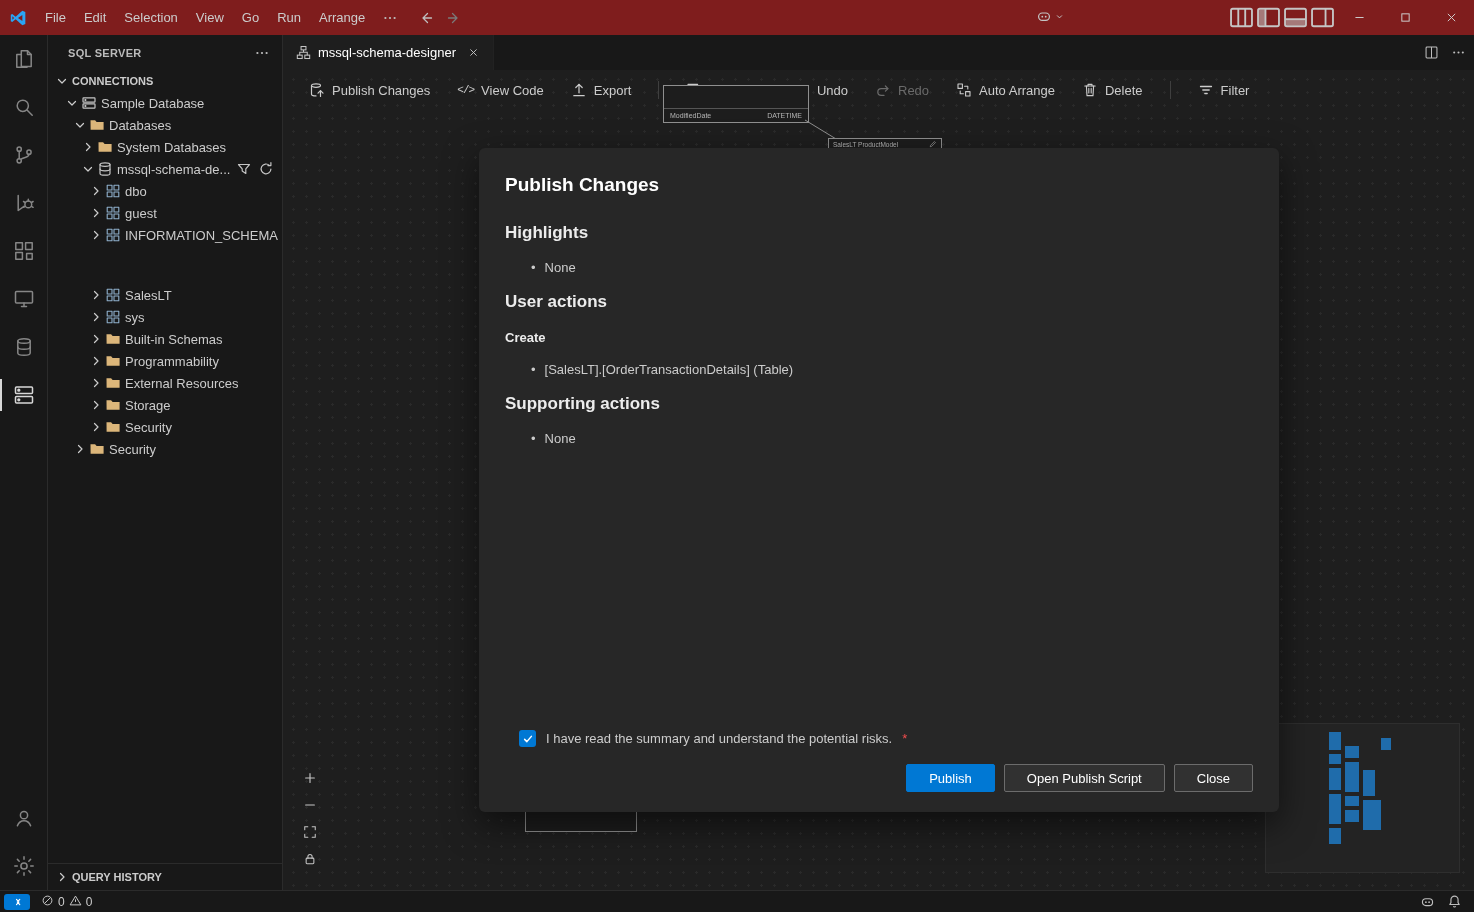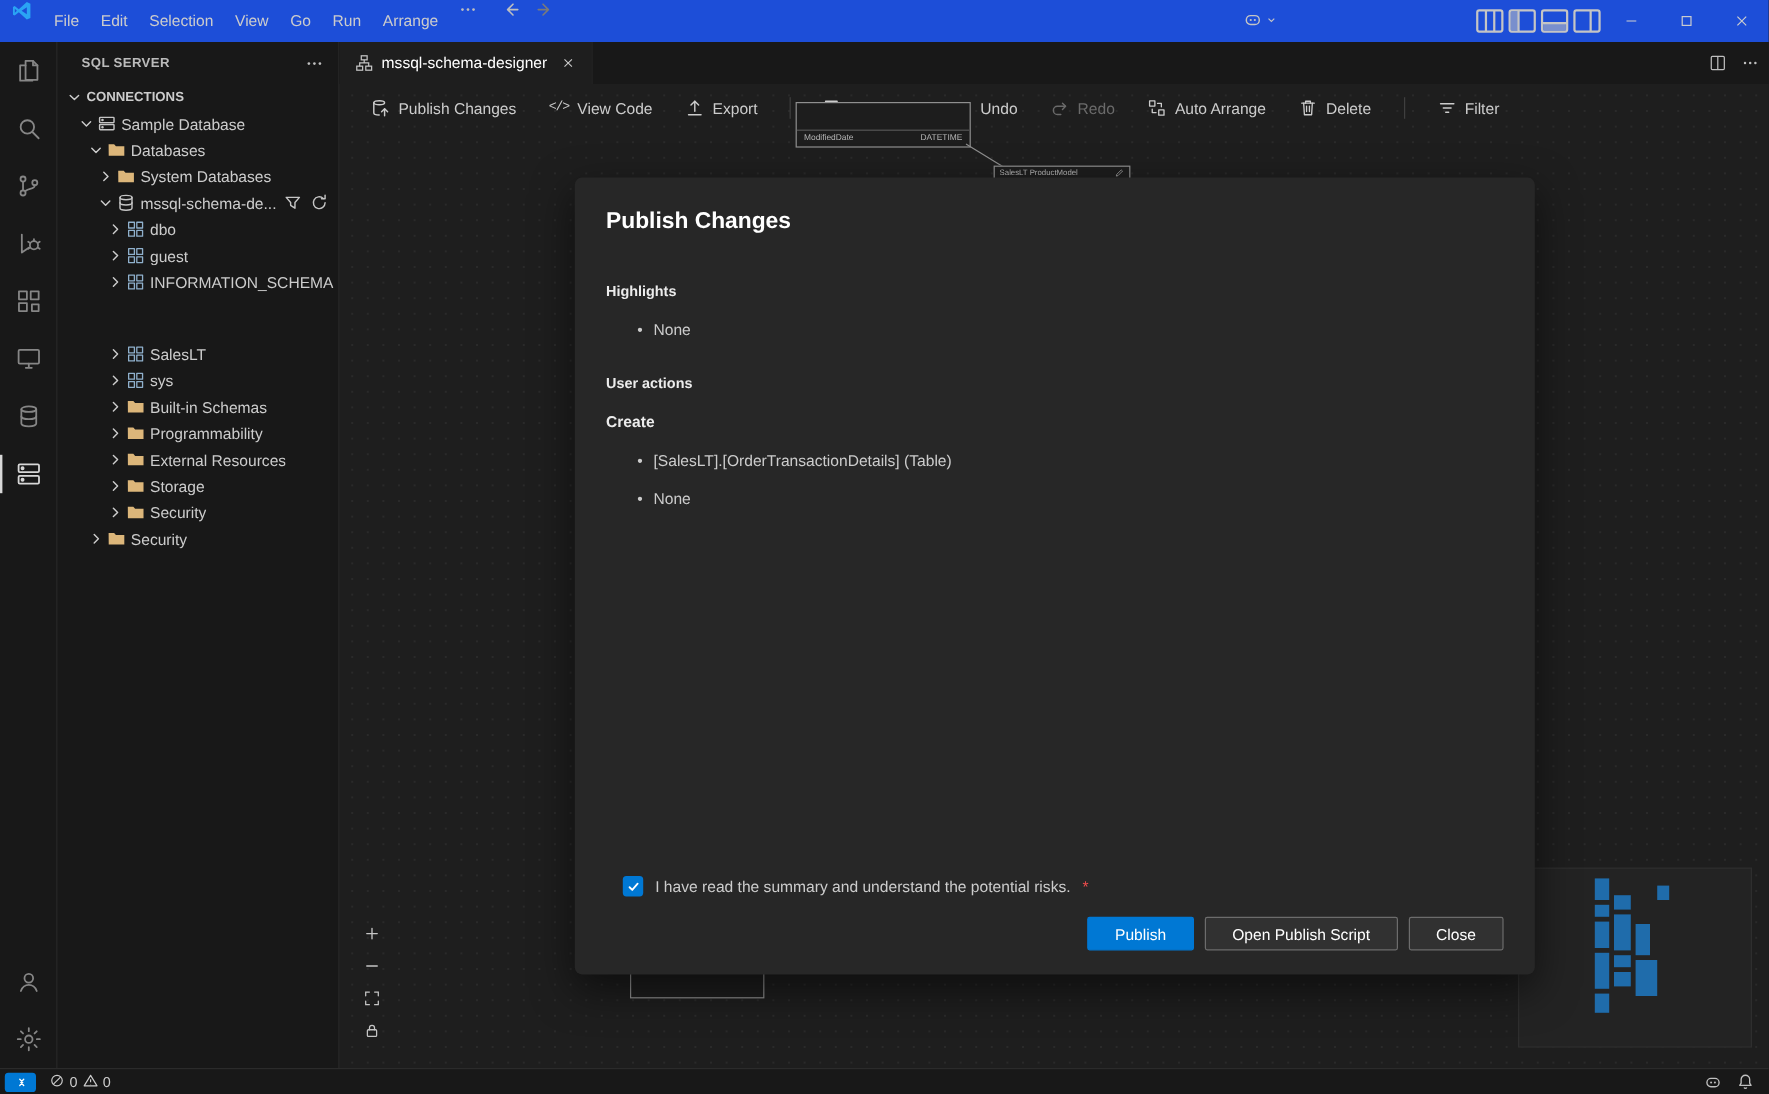--- a/index.html
+++ b/index.html
@@ -1,21 +1,21 @@
 <!DOCTYPE html>
 <html><head>
 <meta charset="utf-8">
 <style>
   *{box-sizing:border-box;margin:0;padding:0}
   html,body{width:1474px;height:912px;overflow:hidden;background:#1e1e1e;
     font-family:"Liberation Sans",sans-serif;color:#cccccc;font-size:13px}
   .app{position:relative;width:1474px;height:912px;display:flex;flex-direction:column}
 
   
-  .titlebar{flex:0 0 35px;height:35px;background:#1d4ed8;display:flex;align-items:flex-start;position:relative;z-index:20}
+  .titlebar{flex:0 0 35px;height:35px;background:#7f1d1d;display:flex;align-items:center;position:relative;z-index:20}
   .logo{width:36px;display:flex;justify-content:center;align-items:center}
   .logo svg{width:18px;height:18px}
   .menubar{display:flex;align-items:center}
   .menu-item{padding:0 9px;line-height:35px;color:#cccccc;cursor:default}
   .icon-btn{display:flex;align-items:center;justify-content:center;color:#bfbfbf}
   .icon-btn svg{width:16px;height:16px}
   .more-menu{padding:0 8px}
   .nav-arrows{display:flex;gap:12px;margin-left:12px}
   .nav-arrows .fwd{color:#7a7a7a}
   .searchbox{position:absolute;left:462px;top:5px;width:562px;height:25px;background:#232323;
@@ -97,21 +97,21 @@
   .zoomctl svg{width:14px;height:14px}
 
   
   .minimap{position:absolute;left:982px;top:653px;width:195px;height:150px;background:#232323;border:1px solid #2e2e2e}
   .mm-block{position:absolute;background:#1f6cab}
 
   
   .dialog{position:absolute;left:196px;top:113px;width:800px;height:664px;background:#272727;border-radius:6px;
     box-shadow:0 12px 34px rgba(0,0,0,.55);padding:26px 26px 20px 26px;display:flex;flex-direction:column;z-index:10}
   .dlg-title{font-size:19px;font-weight:700;color:#ffffff;margin-bottom:10px}
-  .dlg-h1{font-size:12px;font-weight:700;color:#ececec;margin-top:30px}
+  .dlg-h1{font-size:17px;font-weight:700;color:#ececec;margin-top:17px}
   .dlg-h2{font-size:13px;font-weight:700;color:#ececec;margin-top:18px}
   .dlg-bullet{display:flex;align-items:center;gap:9px;padding-left:26px;margin-top:17px;color:#cccccc}
   .dlg-bullet .dot{font-size:13px;color:#cccccc}
   .dlg-spacer{flex:1}
   .dlg-check{display:flex;align-items:center;gap:10px;padding-left:14px;margin-bottom:17px;color:#cccccc}
   .checkbox{width:17px;height:17px;background:#0078d4;border-radius:3px;display:flex;align-items:center;justify-content:center;
     color:#ffffff;cursor:pointer;flex:0 0 17px}
   .checkbox svg{width:12px;height:12px}
   .req{color:#f14c4c}
   .dlg-buttons{display:flex;justify-content:flex-end;gap:9px}
@@ -547,20 +547,28 @@
               </svg>
             </span>
             <span class="tw icon ic-folder">
               <svg viewBox="0 0 16 16">
                 <path fill="#dcb67a" d="M1.5 3.2h4.6l1.5 1.7h7v7.9h-13z"></path>
               </svg>
             </span>
             <span class="tree-label">Security</span>
           </div>
         </div>
+      <div class="sb-qh">
+        <span class="tw">
+          <svg viewBox="0 0 16 16" fill="none" stroke="currentColor" stroke-width="1.2" stroke-linecap="round" stroke-linejoin="round">
+              <path d="M6.5 4.5 10 8l-3.5 3.5"></path>
+            </svg>
+          </span>
+        <span>QUERY HISTORY</span>
+      </div>
     </div>
 
     <div class="editor">
       <div class="tabbar">
         <div class="tab">
           <span class="tw ticon">
             <svg viewBox="0 0 16 16" fill="none" stroke="currentColor" stroke-width="1.1">
                 <rect x="5.4" y="1.6" width="5.2" height="3.6"></rect>
                 <rect x="1.4" y="10.8" width="5.2" height="3.6"></rect>
                 <rect x="9.4" y="10.8" width="5.2" height="3.6"></rect>
@@ -749,20 +757,21 @@
         <div class="dlg-bullet">
           <span class="dot">•</span>
           <span>None</span>
         </div>
         <div class="dlg-h1">User actions</div>
         <div class="dlg-h2">Create</div>
         <div class="dlg-bullet">
           <span class="dot">•</span>
           <span>[SalesLT].[OrderTransactionDetails] (Table)</span>
         </div>
+        <div class="dlg-h1">Supporting actions</div>
         <div class="dlg-bullet">
           <span class="dot">•</span>
           <span>None</span>
         </div>
         <div class="dlg-spacer"></div>
         <div class="dlg-check">
           <span class="checkbox">
             <svg viewBox="0 0 16 16" fill="none" stroke="currentColor" stroke-width="2" stroke-linecap="round" stroke-linejoin="round">
                 <path d="m3.5 8.5 3 3 6-7"></path>
               </svg>

